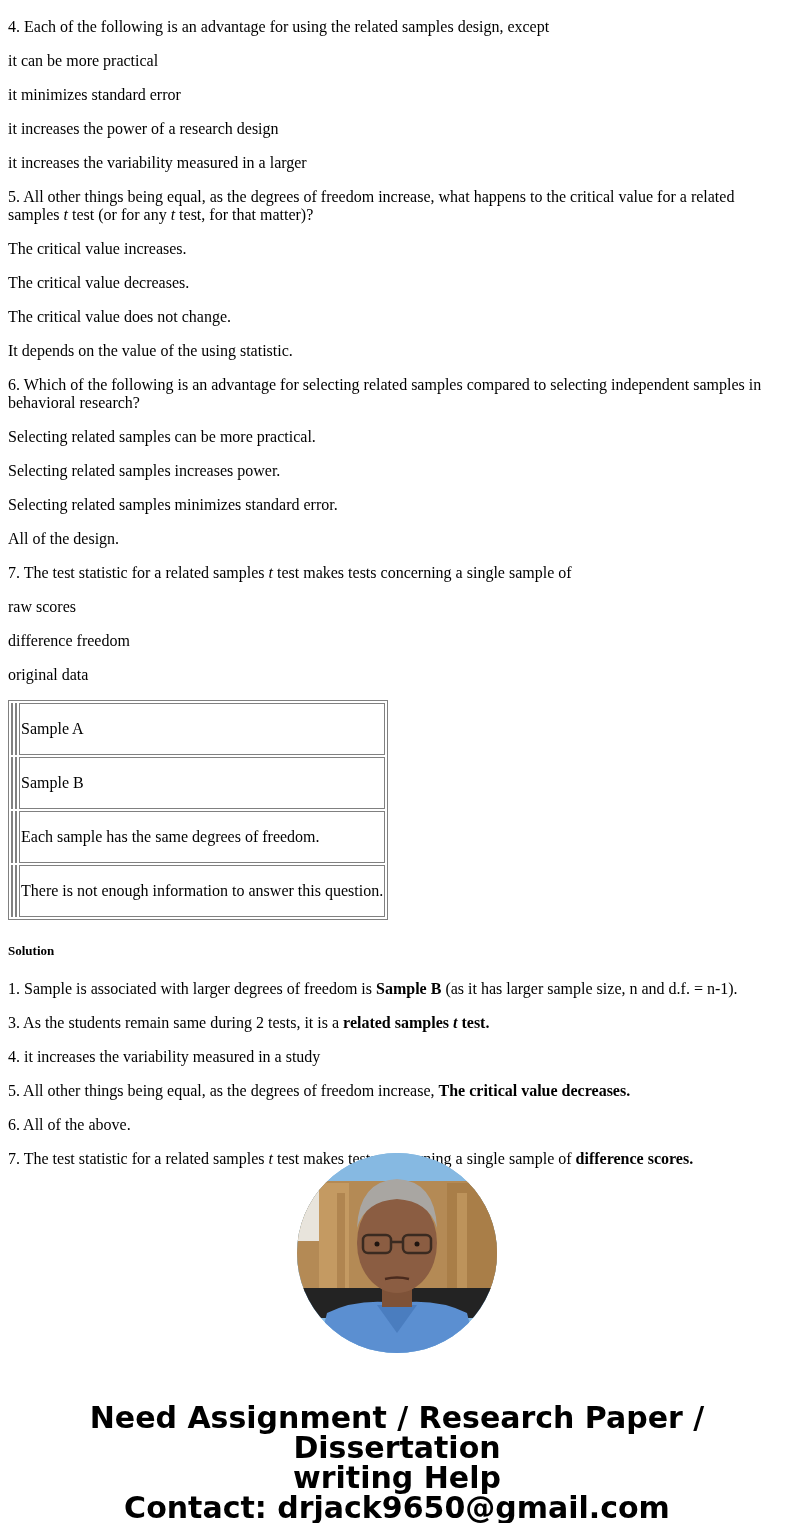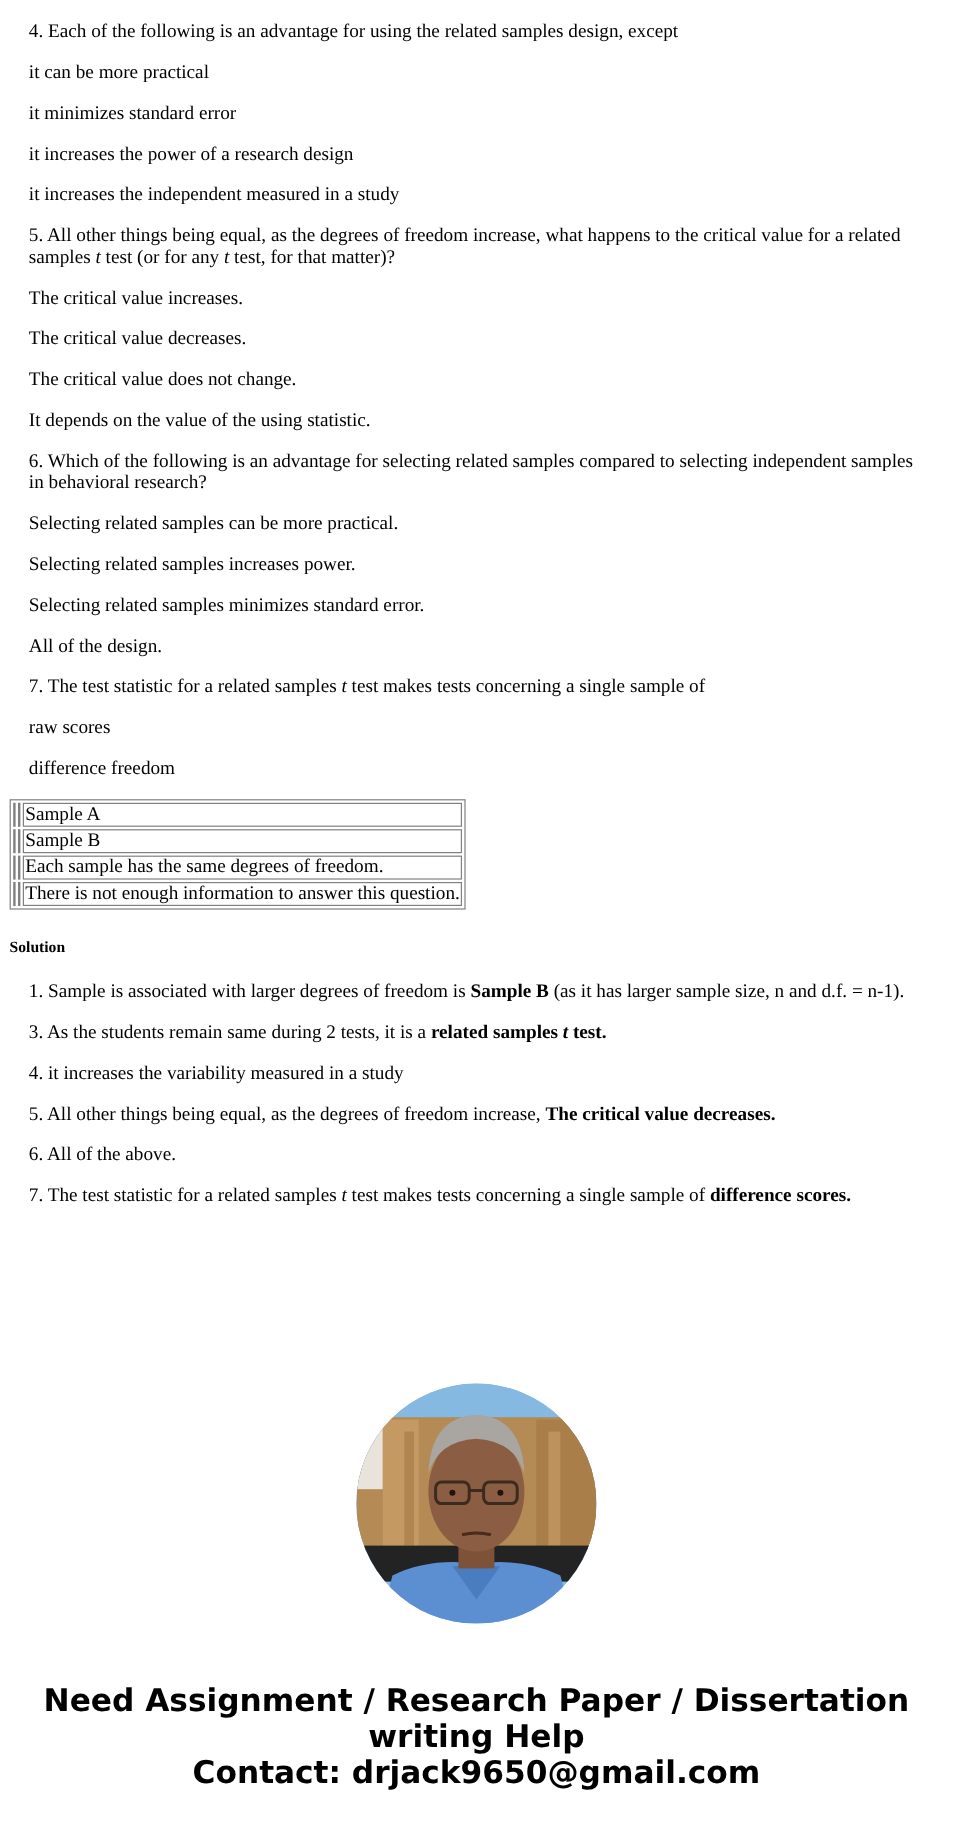--- a/index.html
+++ b/index.html
@@ -6,33 +6,33 @@
   body {
     width: 794px;
     height: 1523px;
     overflow: hidden;
     position: relative;
     font-family: "Liberation Serif", serif;
     font-size: 16px;
     color: #000;
   }
   .wrap { position: absolute; left: 8px; top: -8px; right: 8px; }
-  p { margin: 16px; line-height: 18px; }
+  p { margin: 0; line-height: 18px; }
   .top-cut { height: 16px; overflow: hidden; position: relative; }
   .q { margin-top: 16px; }
   .opt { margin-top: 16px; }
   table.opts {
     margin-top: 16px;
     border: 1px solid #808080;
     border-spacing: 2px;
     border-collapse: separate;
   }
   table.opts td {
     border: 1px solid #808080;
-    padding: 0 1px;
+    padding: 16px 1px;
     line-height: 18px;
     height: 18px;
   }
   table.opts td.e { padding: 0; width: 0; }
   h3 {
     font-size: 13px;
     font-weight: bold;
     margin: 20px 0 0 0;
     line-height: 22px;
   }
@@ -48,57 +48,58 @@
     overflow: hidden;
     background: #7ab3e0;
   }
   .promo {
     position: absolute;
     left: 0; right: 0;
     top: 1403px;
     text-align: center;
     font-family: "DejaVu Sans", sans-serif;
     font-weight: bold;
-    font-size: 26px;
+    font-size: 30px;
     line-height: 30px;
   }
 </style>
 </head>
 <body>
 
 <div class="wrap">
 
   <div class="top-cut">
     
   </div>
 
   <p class="q" style="margin-top:10px;">
     <span>4.</span>
     <span>Each of the following is an advantage for using the related samples design, except</span>
   </p>
   <p class="opt">it can be more practical</p>
   <p class="opt">it minimizes standard error</p>
   <p class="opt">it increases the power of a research design</p>
-  <p class="opt">it increases the independent measured in a study</p>
+  <p class="opt">it increases the variability measured in a larger</p>
 
   <p class="q"><span>5.</span> <span>All other things being equal, as the degrees of freedom increase, what happens to the critical value for a related samples </span><i>t</i><span> test (or for any </span><i>t</i><span> test, for that matter)?</span></p>
   <p class="opt">The critical value increases.</p>
   <p class="opt">The critical value decreases.</p>
   <p class="opt">The critical value does not change.</p>
   <p class="opt">It depends on the value of the using statistic.</p>
 
   <p class="q"><span>6.</span> <span>Which of the following is an advantage for selecting related samples compared to selecting independent samples in behavioral research?</span></p>
   <p class="opt">Selecting related samples can be more practical.</p>
   <p class="opt">Selecting related samples increases power.</p>
   <p class="opt">Selecting related samples minimizes standard error.</p>
   <p class="opt">All of the design.</p>
 
   <p class="q"><span>7.</span> <span>The test statistic for a related samples </span><i>t</i><span> test makes tests concerning a single sample of</span></p>
   <p class="opt">raw scores</p>
   <p class="opt">difference freedom</p>
+  <p class="opt">original data</p>
 
   <table class="opts">
     <tbody>
         <tr>
       <td class="e"></td>
       <td class="e"></td>
       <td>Sample A</td>
     </tr>
     <tr>
       <td class="e"></td>

